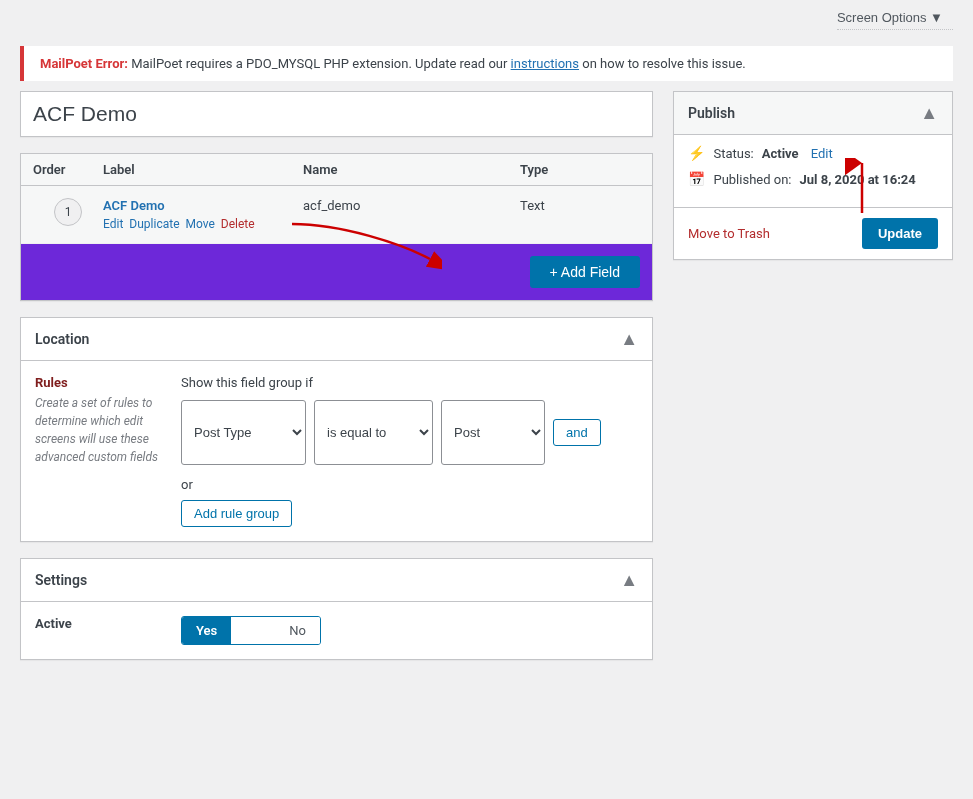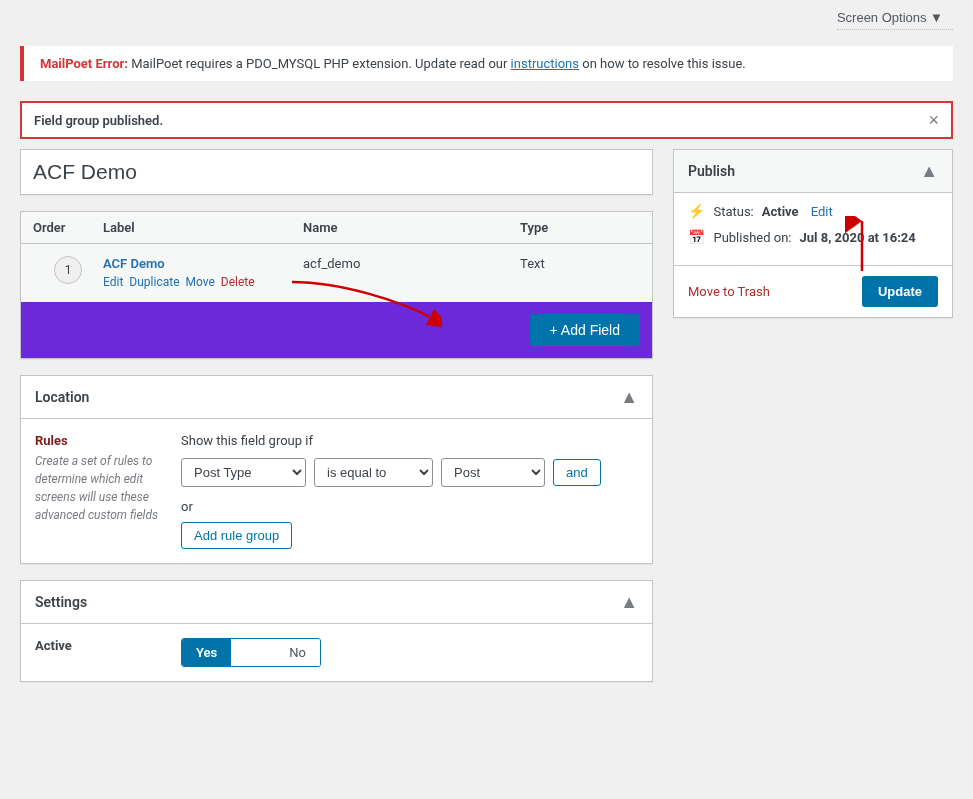--- a/index.html
+++ b/index.html
@@ -52,21 +52,21 @@
     .meta-box-header { display: flex; align-items: center; justify-content: space-between; padding: 10px 14px; border-bottom: 1px solid #c3c4c7; background: #fff; cursor: pointer; }
     .meta-box-title { font-size: 14px; font-weight: 600; color: #3c434a; }
     .meta-box-toggle { font-size: 18px; color: #787c82; }
     .meta-box-content { padding: 14px; }
 
     .location-grid { display: grid; grid-template-columns: 130px 1fr; gap: 16px; }
     .rules-label { font-weight: 700; font-size: 13px; color: #7f1d1d; }
     .rules-description { font-size: 12px; color: #787c82; font-style: italic; line-height: 1.5; margin-top: 4px; }
     .rules-right { }
     .rules-row { display: flex; align-items: center; gap: 8px; margin-bottom: 12px; flex-wrap: wrap; }
-    .rule-select { border: 1px solid #8c8f94; border-radius: 3px; padding: 5px 8px; font-size: 13px; background: #fff; color: #3c434a; }
+    .rule-select { border: 1px solid #8c8f94; border-radius: 3px; padding: 23px 8px; font-size: 13px; background: #fff; color: #3c434a; }
     .rule-and-btn { border: 1px solid #0073aa; color: #0073aa; background: #fff; padding: 5px 12px; border-radius: 3px; font-size: 13px; cursor: pointer; }
     .or-label { font-size: 13px; color: #3c434a; margin-bottom: 8px; }
     .add-rule-group-btn { border: 1px solid #0073aa; color: #0073aa; background: #fff; padding: 5px 12px; border-radius: 3px; font-size: 13px; cursor: pointer; }
 
     
     .settings-grid { display: grid; grid-template-columns: 130px 1fr; gap: 16px; padding: 14px; }
     .settings-label { font-weight: 700; font-size: 13px; color: #3c434a; }
     .toggle-wrapper { display: flex; align-items: flex-start; }
     .toggle-btn { display: inline-flex; align-items: center; border-radius: 3px; overflow: hidden; border: 1px solid #0073aa; }
     .toggle-yes { background: #0073aa; color: #fff; padding: 6px 14px; font-size: 13px; font-weight: 600; cursor: pointer; }
@@ -100,24 +100,20 @@
   </div>
 
 
   <div class="notice-error">
     <strong>MailPoet Error:</strong>
     <span> MailPoet requires a PDO_MYSQL PHP extension. Update read our </span>
     <a href="#">instructions</a>
     <span> on how to resolve this issue.</span>
   </div>
 
-  <div class="notice-success">
-    <span class="notice-success-text">Field group published.</span>
-    <button class="notice-close">×</button>
-  </div>
 
   <div class="content-area">
 
     <div class="main-column">
 
       <div class="field-group-title-box">
         <input type="text" value="ACF Demo" style="">
       </div>
 
       <div class="fields-section fields-section-wrapper">

